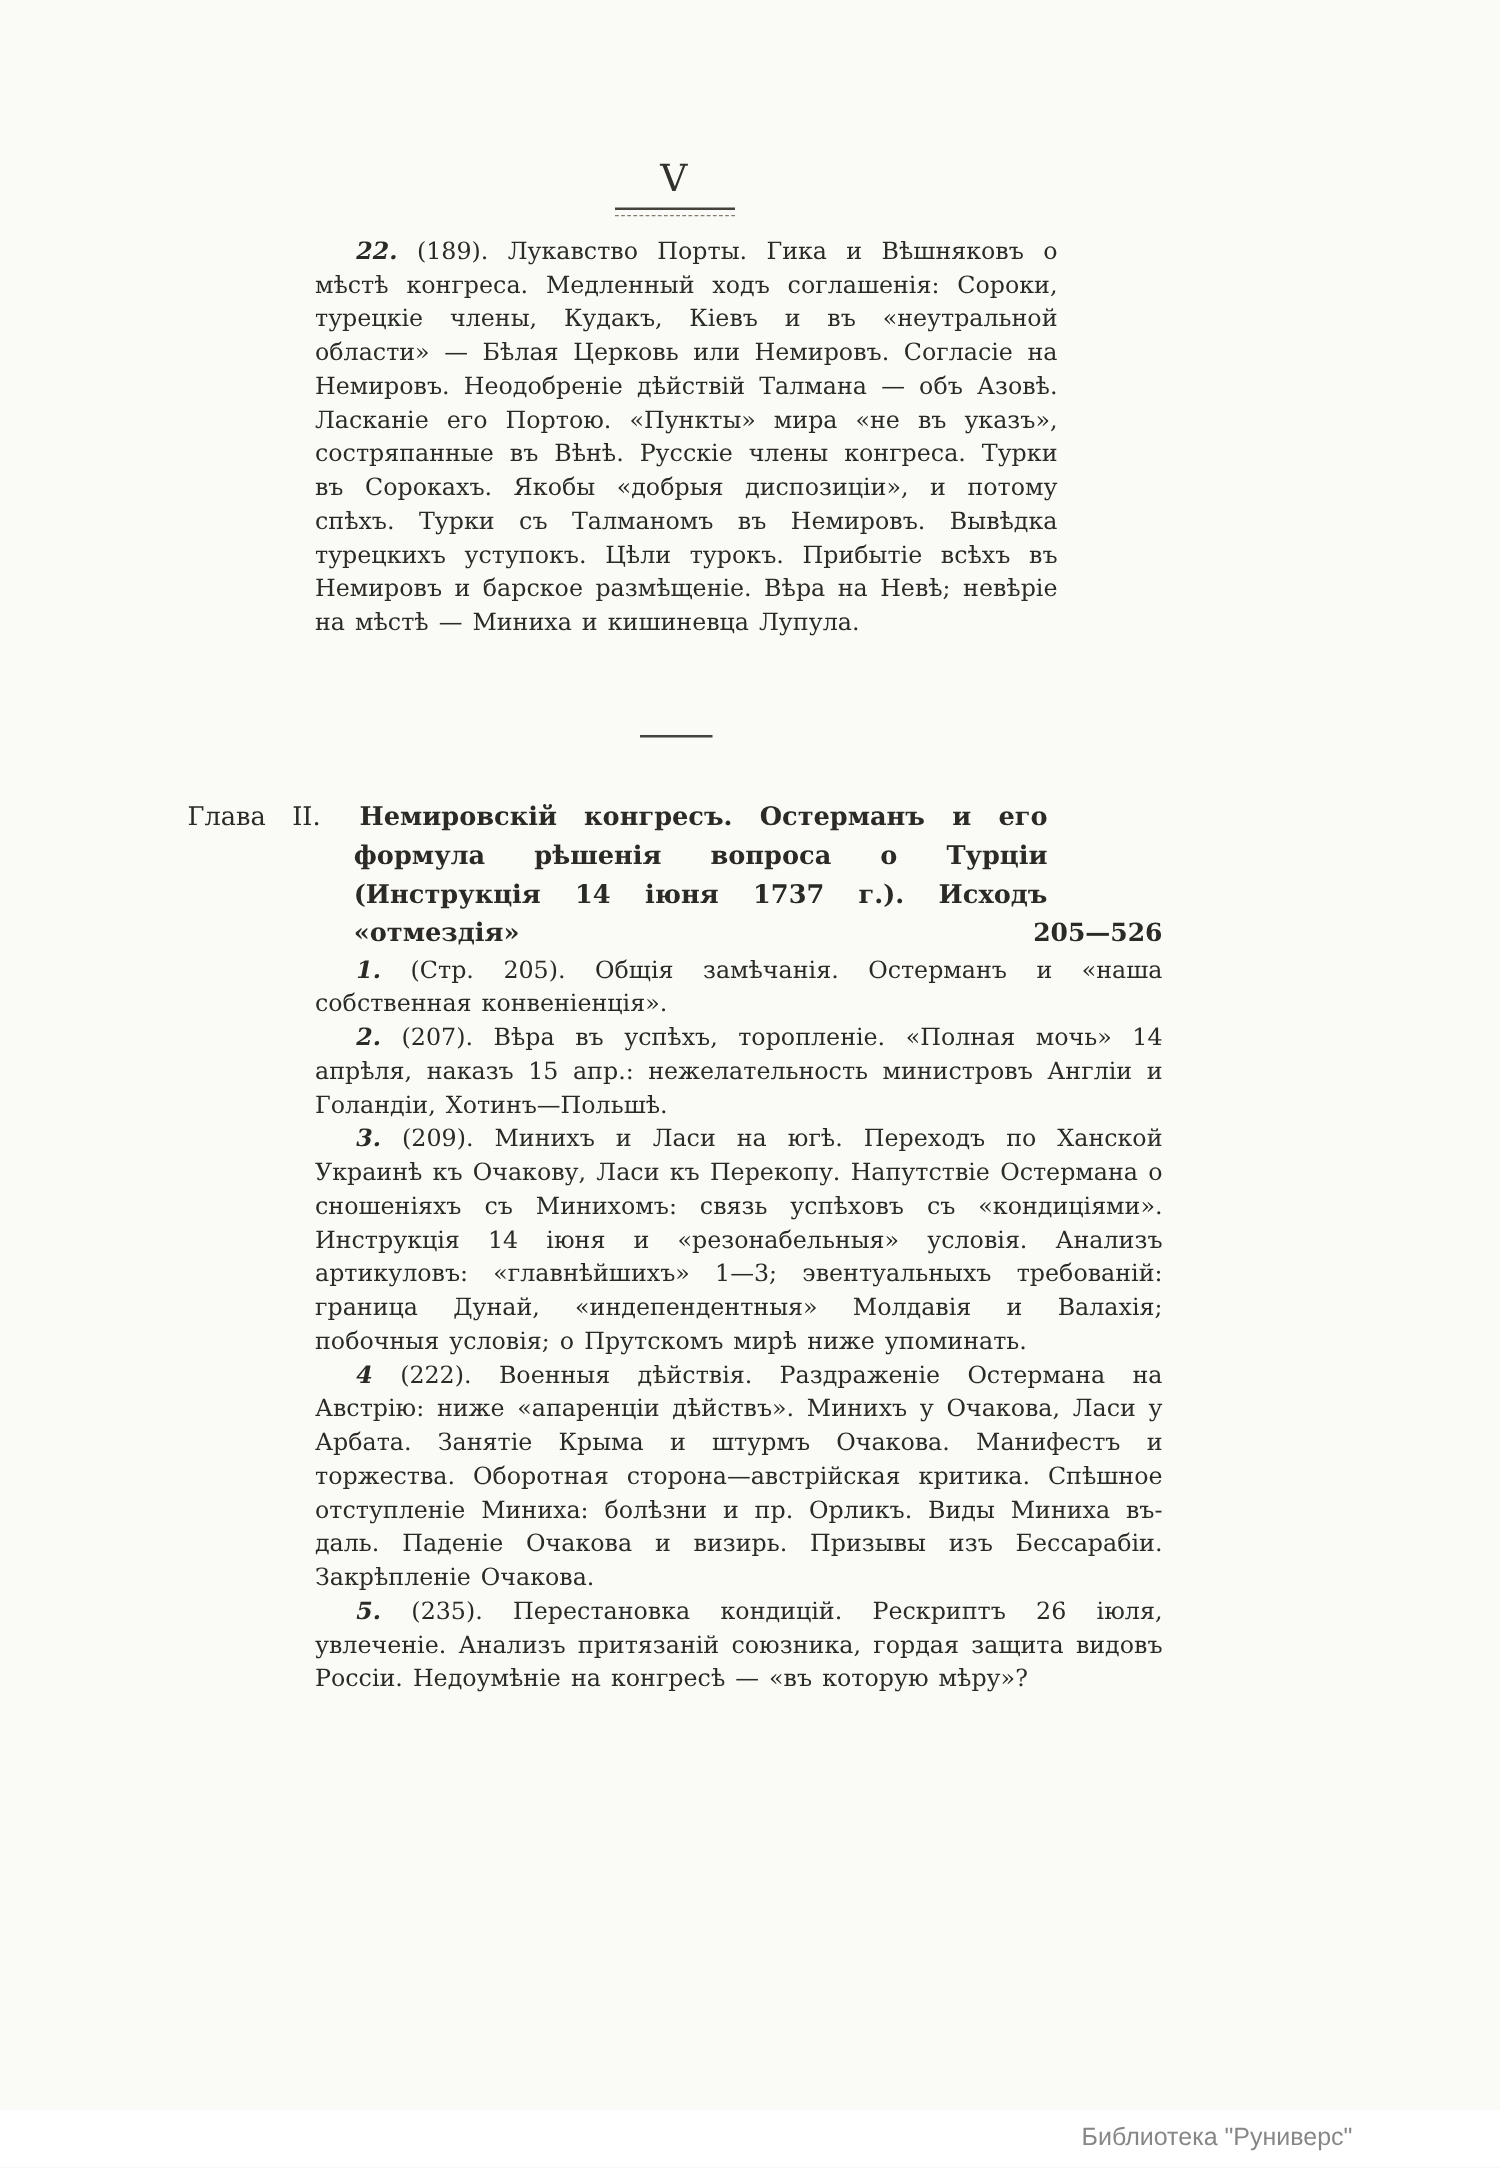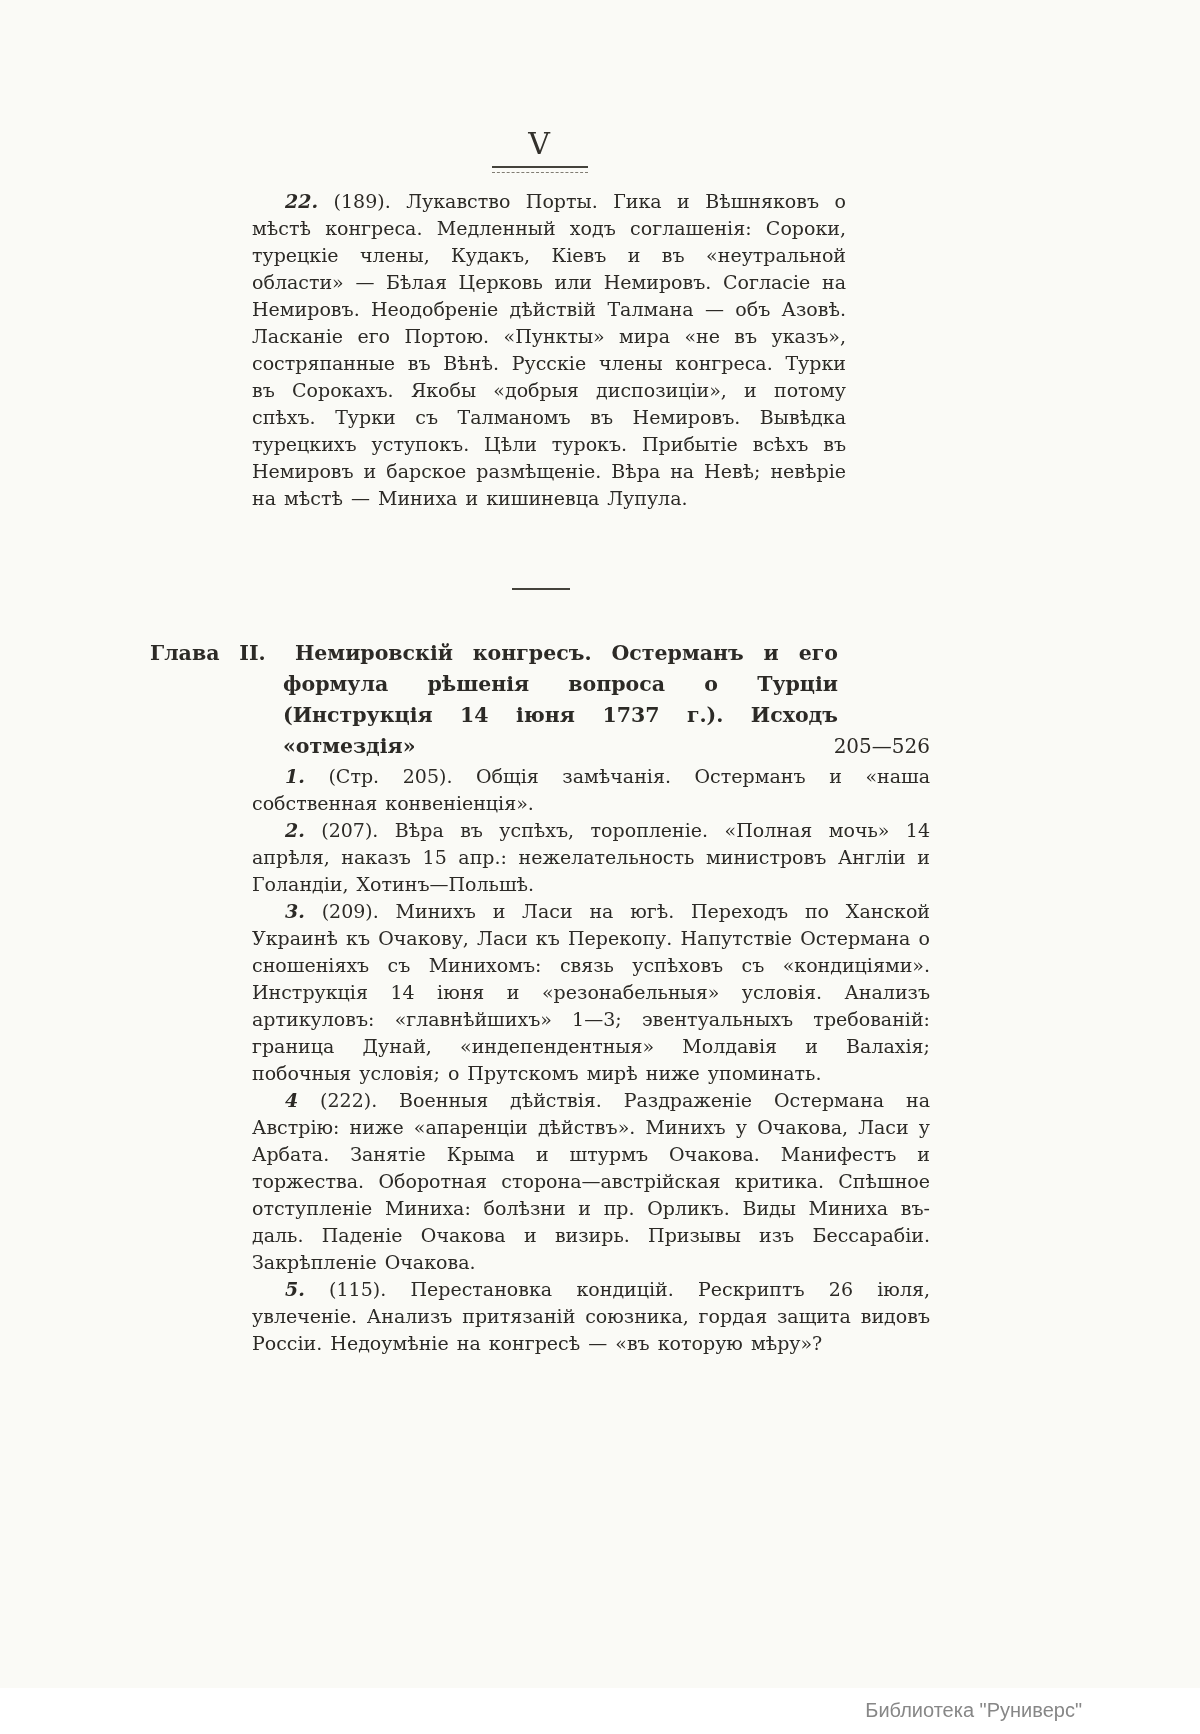--- a/index.html
+++ b/index.html
@@ -75,28 +75,28 @@
     font-size: 20.5px;
     line-height: 31px;
     text-align: justify;
   }
   .chapter-head .ch-text {
     display: block;
     padding-left: 133px;
     text-indent: -133px;
     padding-right: 92px;
   }
-  .ch-label { font-weight: bold; font-style: normal; padding-right: 10px; }
+  .ch-label { font-weight: normal; font-style: normal; padding-right: 10px; }
   .ch-title { font-weight: 600; }
   .ch-pages {
     position: absolute;
     right: 0;
     bottom: 0;
     font-style: normal;
-    font-weight: normal;
+    font-weight: bold;
     font-size: 20px;
   }
 
   
   .entries {
     position: absolute;
     top: 742px;
     left: 252px;
     width: 678px;
     margin-top: 21px;
@@ -160,21 +160,21 @@
     <p class="para">
       <span class="entry-num">3.</span>
       <span>(209). Минихъ и Ласи на югѣ. Переходъ по Ханской Украинѣ къ Очакову, Ласи къ Перекопу. Напутствіе Остермана о сношеніяхъ съ Минихомъ: связь успѣховъ съ «кондиціями». Инструкція 14 іюня и «резонабельныя» условія. Анализъ артикуловъ: «главнѣйшихъ» 1—3; эвентуальныхъ требованій: граница Дунай, «индепендентныя» Молдавія и Валахія; побочныя условія; о Прутскомъ мирѣ ниже упоминать.</span>
     </p>
     <p class="para">
       <span class="entry-num">4</span>
       <span>(222). Военныя дѣйствія. Раздраженіе Остермана на Австрію: ниже «апаренціи дѣйствъ». Минихъ у Очакова, Ласи у Арбата. Занятіе Крыма и штурмъ Очакова. Манифестъ и торжества. Оборотная сторона—австрійская критика. Спѣшное отступленіе Миниха: болѣзни и пр. Орликъ. Виды Миниха въ-даль. Паденіе Очакова и визирь. Призывы изъ Бессарабіи. Закрѣпленіе Очакова.</span>
     </p>
     <p class="para">
       <span class="entry-num">5.</span>
-      <span>(115). Перестановка кондицій. Рескриптъ 26 іюля, увлеченіе. Анализъ притязаній союзника, гордая защита видовъ Россіи. Недоумѣніе на конгресѣ — «въ которую мѣру»?</span>
+      <span>(235). Перестановка кондицій. Рескриптъ 26 іюля, увлеченіе. Анализъ притязаній союзника, гордая защита видовъ Россіи. Недоумѣніе на конгресѣ — «въ которую мѣру»?</span>
     </p>
   </section>
 
   <footer class="footer">
     <span class="watermark">Библиотека "Руниверс"</span>
   </footer>
 
 </div>
 
 </body></html>

